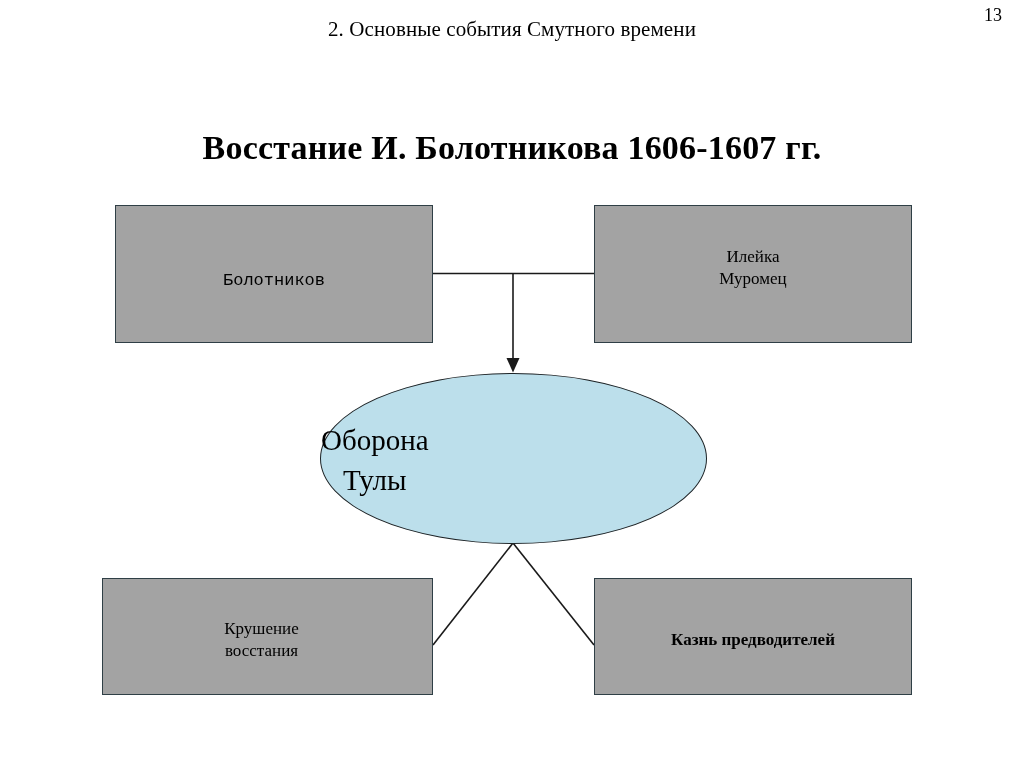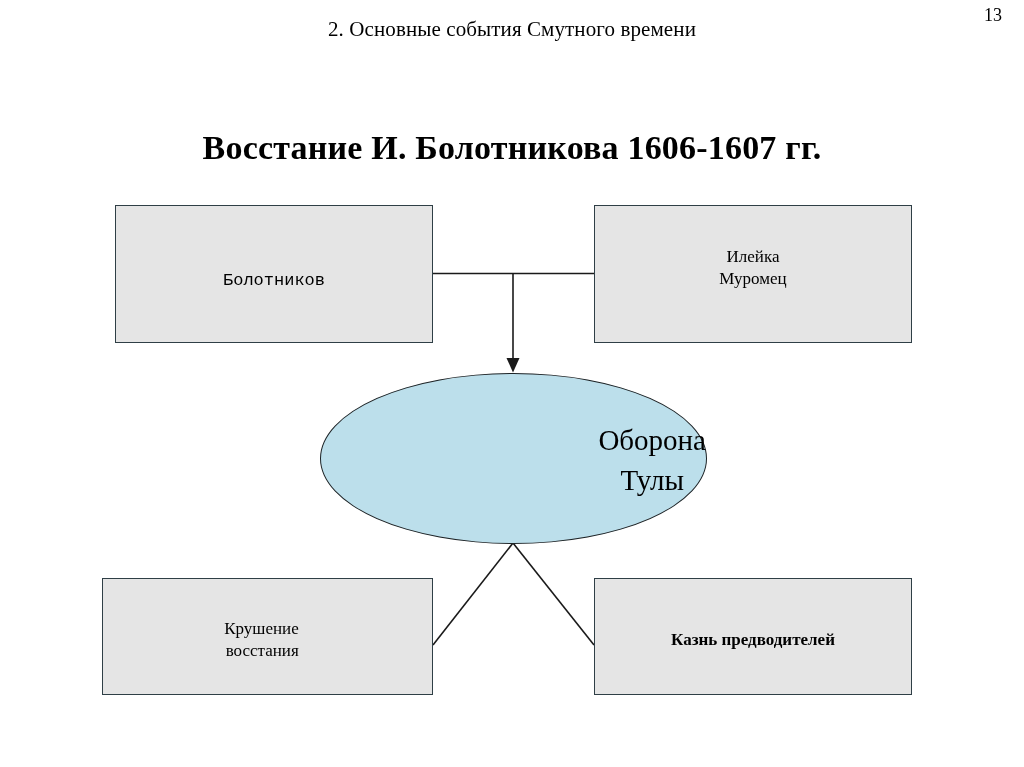--- a/index.html
+++ b/index.html
@@ -61,21 +61,21 @@
     top: 0;
     width: 1024px;
     height: 767px;
     pointer-events: none;
   }
 
   
   .node-box {
     position: absolute;
     box-sizing: border-box;
-    background: #e5e5e5;
+    background: #a3a3a3;
     border: 1px solid #2f3f46;
     display: flex;
     align-items: center;
     justify-content: center;
   }
   .node-box .node-label,
   .node-ellipse .node-label {
     display: block;
     text-align: center;
     line-height: 1.28;
@@ -111,21 +111,20 @@
     left: 102px;
     top: 578px;
     width: 331px;
     height: 117px;
   }
   #box-krushenie .node-label {
     font-size: 17px;
     position: relative;
     top: 3px;
     left: -6px;
-    text-align: right;
   }
 
   #box-kazn {
     left: 594px;
     top: 578px;
     width: 318px;
     height: 117px;
     font-weight: bold;
   }
   #box-kazn .node-label {
@@ -135,21 +134,21 @@
   }
 
   .node-ellipse {
     position: absolute;
     box-sizing: border-box;
     background: #bcdfeb;
     border: 1px solid #1d2326;
     border-radius: 50%;
     display: flex;
     align-items: center;
-    justify-content: flex-end;
+    justify-content: flex-start;
   }
   #ellipse-oborona {
     left: 320px;
     top: 373px;
     width: 387px;
     height: 171px;
   }
   #ellipse-oborona .node-label {
     font-size: 29px;
     line-height: 1.35;

